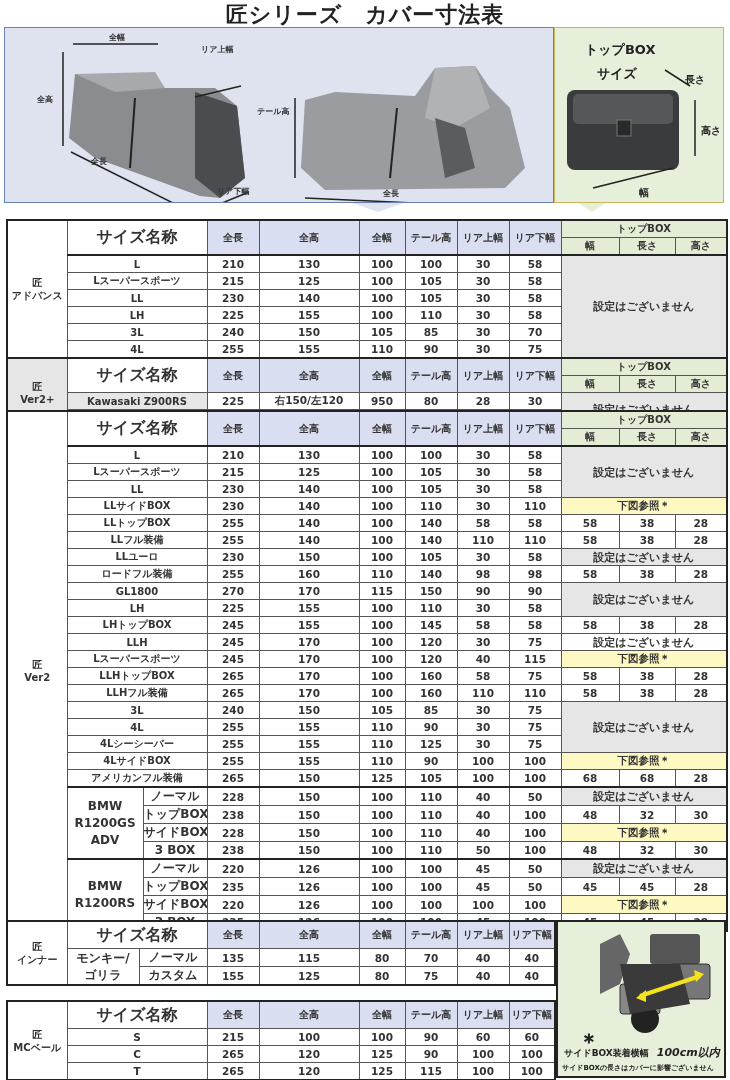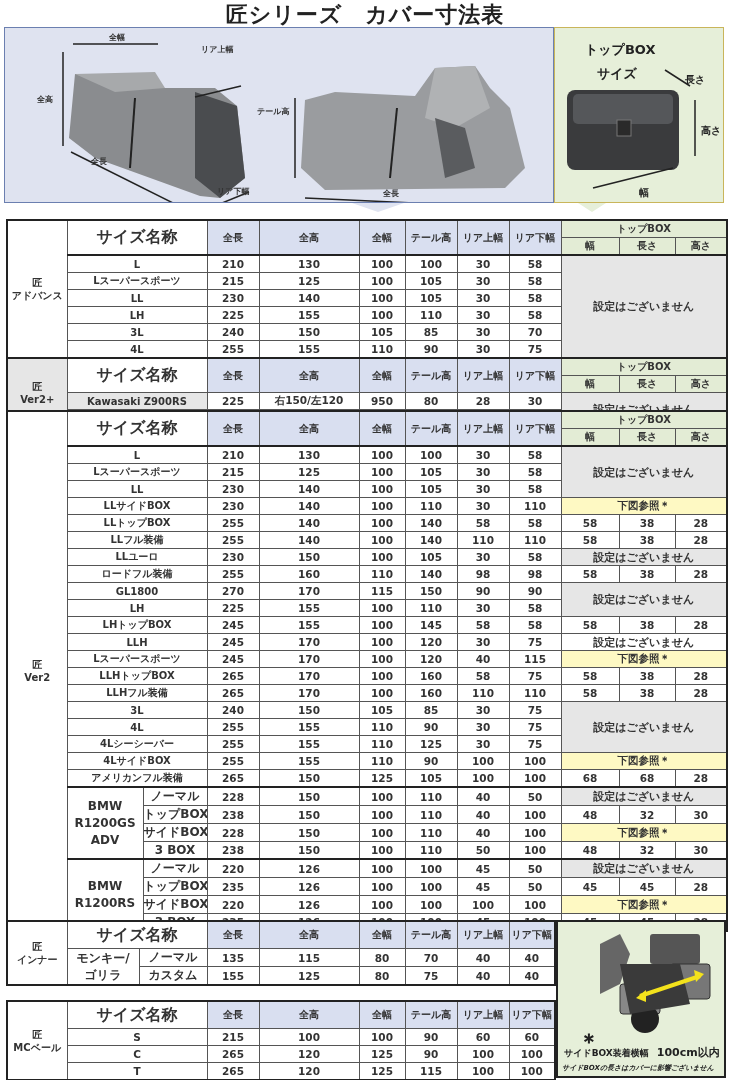--- a/index.html
+++ b/index.html
@@ -39,22 +39,22 @@
   td.none.white { background: #ffffff; }
   td.ref { background: #fef9c3; font-size: 10.5px; }
   td.sub { font-size: 12px; }
   td.left-tb { border-left: 2px solid #222; }
   tr.thick td { border-top: 2px solid #222; }
 
   .note-panel { position: absolute; left: 556px; top: 920px; width: 170px; height: 158px;
                 background: #e6efd9; border: 2px solid #222; box-sizing: border-box; }
   .note-star { position: absolute; left: 20px; top: 105px; font-size: 22px; font-weight: bold; }
   .note-line1 { position: absolute; left: 6px; top: 123px; font-size: 9px; font-weight: bold; white-space: nowrap; }
-  .note-line1 b { font-size: 11px; margin-left: 8px; }
-  .note-line2 { position: absolute; left: 4px; top: 141px; font-size: 7px; font-weight: bold; white-space: nowrap; font-style: italic; }
+  .note-line1 b { font-size: 11px; margin-left: 8px; font-style: italic; }
+  .note-line2 { position: absolute; left: 4px; top: 141px; font-size: 7px; font-weight: bold; white-space: nowrap; }
 </style>
 </head>
 <body>
 
 <div class="title">匠シリーズ　カバー寸法表</div>
 
 <div class="hero">
   <svg width="548" height="174" style="position:absolute;left:0;top:0">
 
     <path d="M70 46 L110 48 L150 60 L210 60 L232 78 L240 150 L215 170 L195 168 L90 130 L64 110 Z" fill="#8a8c8f"></path>

